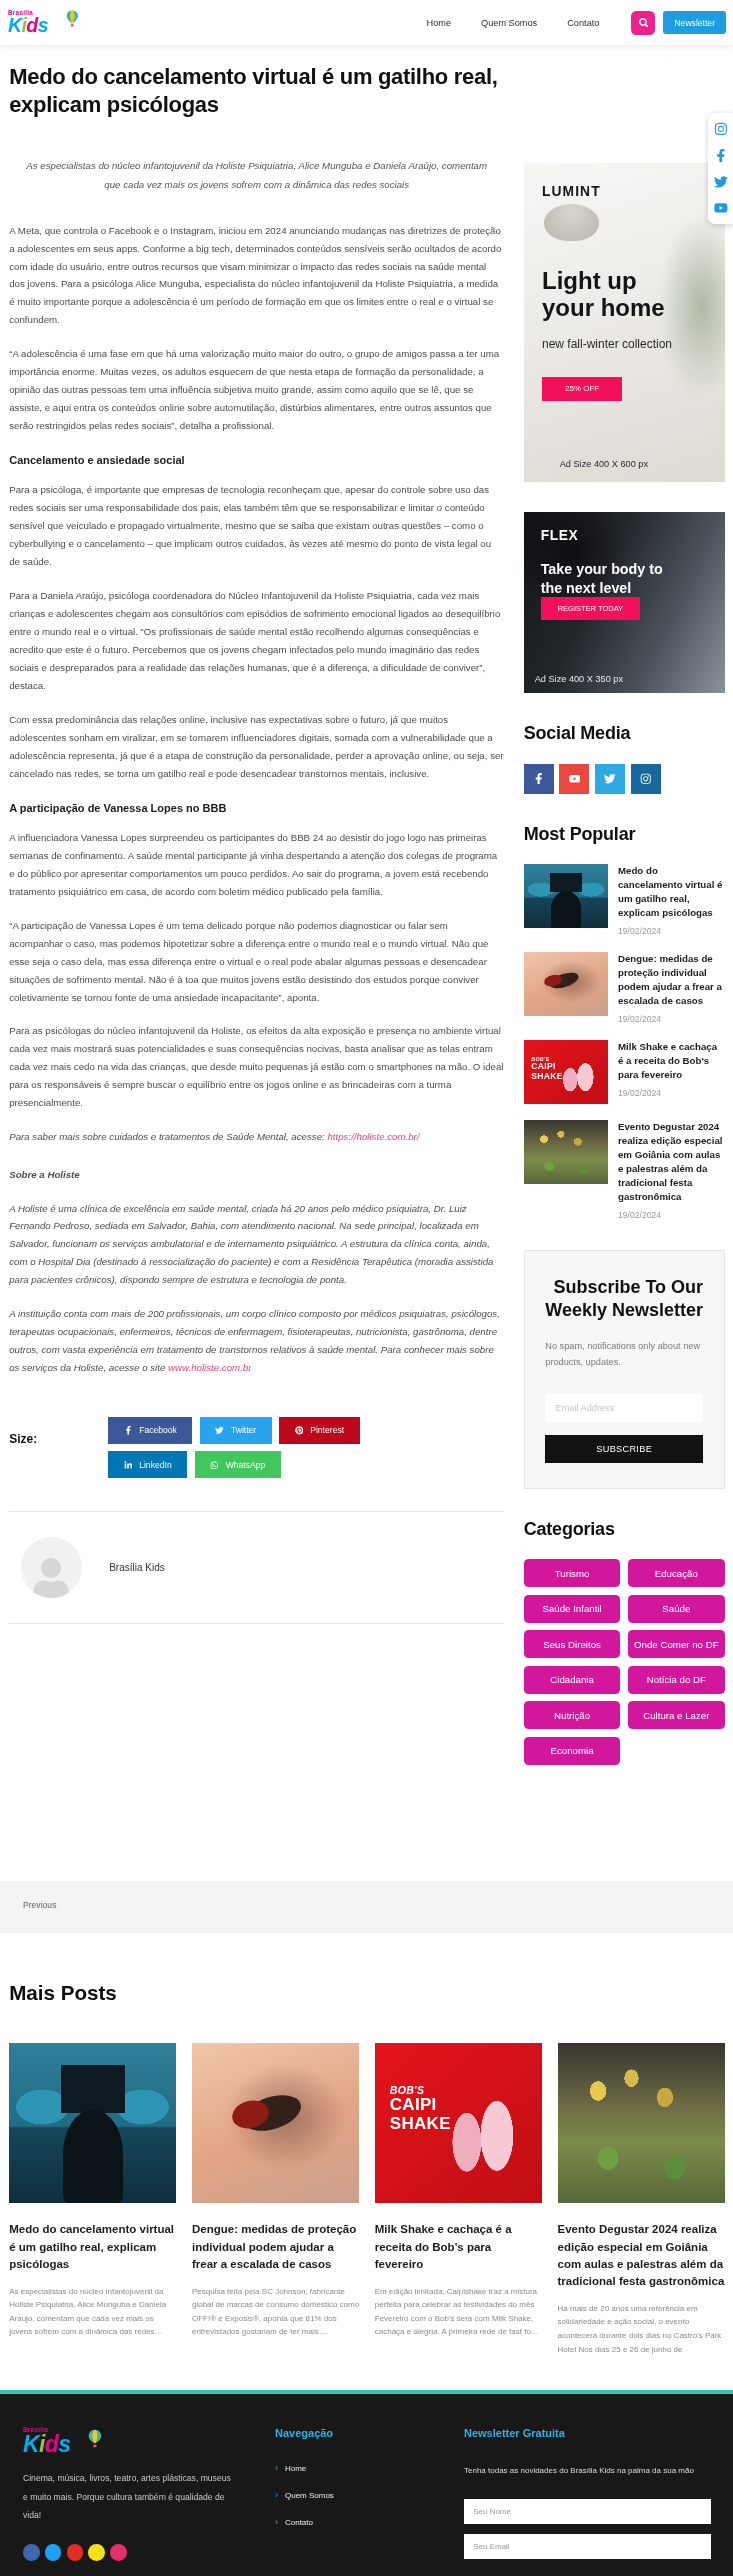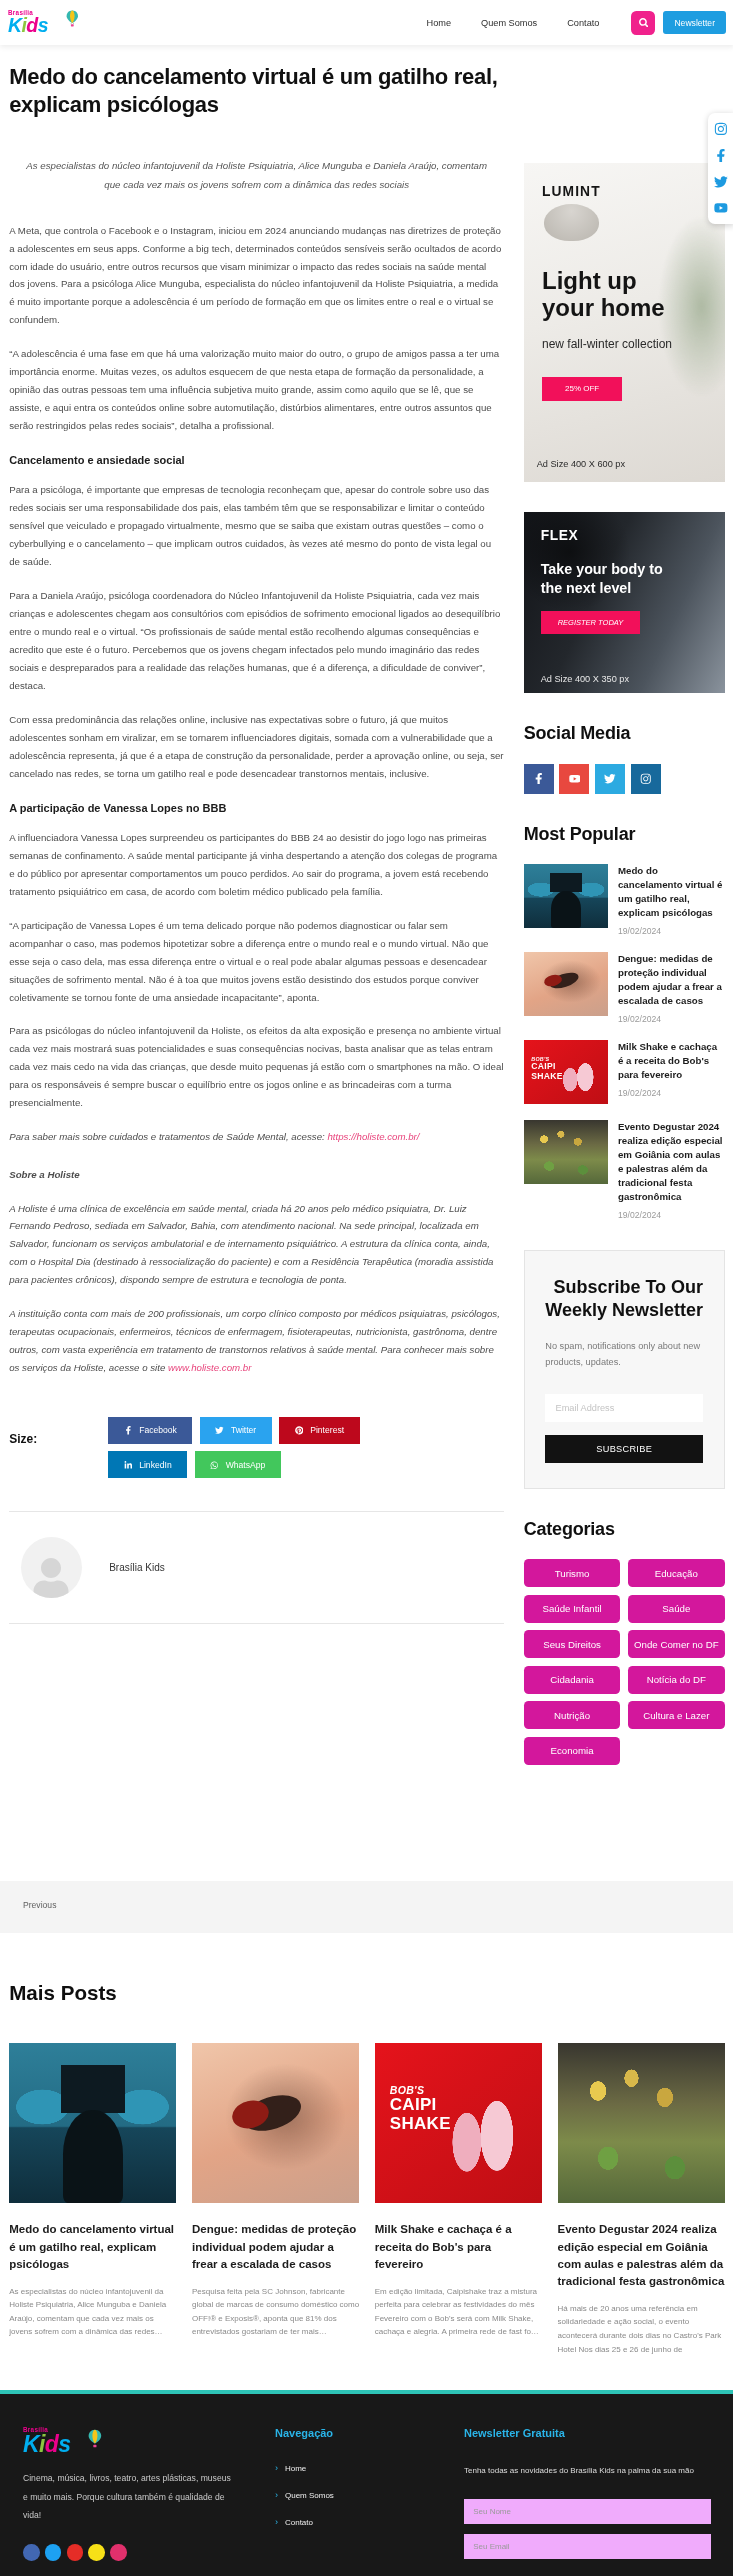--- a/index.html
+++ b/index.html
@@ -72,32 +72,32 @@
     background:linear-gradient(165deg,#f7f6f4 0%,#edebe7 45%,#ddd9d3 100%); overflow:hidden; }
   .ad-lumint::before { content:""; position:absolute; left:20.6px; top:41px; width:55px; height:37px;
     background:radial-gradient(circle at 50% 20%, #d8d5d0, #b9b5ae); border-radius:50% 50% 46% 46%; }
   .ad-lumint::after { content:""; position:absolute; right:-34px; top:23px; width:115px; height:241px;
     background:radial-gradient(closest-side,#9fae93cc,#9fae9300 75%); filter:blur(1.1px); }
   .ad-lumint .ad-brand { font-size:13.8px; font-weight:800; letter-spacing:1.1px; color:#151515; position:relative; z-index:2; }
   .ad-lumint .ad-big { font-size:24px; line-height:1.15; font-weight:800; color:#141414; margin-top:68px; position:relative; z-index:2; }
   .ad-lumint .ad-sub { font-size:12px; color:#2a2a2a; margin-top:15px; position:relative; z-index:2; }
   .ad-lumint .ad-btn { display:inline-block; background:#f2105a; color:#fff; font-size:8px;
     padding:7.5px 23px; margin-top:26px; position:relative; z-index:2; }
-  .ad-size-note { position:absolute; left:13px; bottom:12.6px; font-size:9.2px; color:#2b2b2b; z-index:2; }
+  .ad-size-note { position:absolute; left:36px; bottom:12.6px; font-size:9.2px; color:#2b2b2b; z-index:2; }
 
   
   .ad-flex { position:relative; height:181px; margin-top:23px; padding:16px 17px; overflow:hidden;
     background:linear-gradient(115deg,#121418 0%,#23272c 38%,#4c545d 70%,#8a939d 100%); color:#fff; }
   .ad-flex::before { content:""; position:absolute; left:-40px; top:-46px; width:172px; height:172px;
     background:radial-gradient(closest-side,#00000088,#00000000 70%); }
   .ad-flex .ad-brand { font-size:13.8px; font-weight:800; letter-spacing:0.6px; position:relative; }
   .ad-flex .ad-big { font-size:14.3px; font-weight:800; line-height:1.3; margin-top:17px; position:relative; }
   .ad-flex .ad-btn { display:inline-block; background:#f2105a; color:#fff; font-size:7.5px;
-    padding:6.9px 17px; margin-top:14px; position:relative;font-style:italic; }
-  .ad-flex .ad-size-note { color:#e8e8e8; bottom:9.2px; left:17px; }
+    padding:6.9px 17px; margin-top:0; position:relative; }
+  .ad-flex .ad-size-note { color:#e8e8e8; bottom:9.2px; left:11px; }
 
   
   .social-squares { display:flex; gap:5.7px; }
   .sq { width:30px; height:30px; display:flex; align-items:center; justify-content:center; }
   .sq svg { width:11.5px; height:11.5px; fill:#fff; }
   .sq-fb{background:#3b5998}.sq-yt{background:#e8483f}.sq-tw{background:#2caae1}.sq-ig{background:#17699c}
 
   
   .mp-item { display:flex; gap:10.3px; margin-bottom:16px; }
   .mp-thumb { width:84px; height:64px; flex:0 0 84px; position:relative; overflow:hidden; }
@@ -172,21 +172,21 @@
   .footer-cols { display:flex; gap:40px; }
   .f-col1 { width:212px; }
   .f-col2 { width:149px; }
   .f-col3 { flex:1; }
   .f-logo .brand-main { font-size:23px; }
   .f-about { font-size:8.6px; line-height:2.15; color:#c9c9c9; margin-top:13px; }
   .f-heading { color:#2ab4e8; font-size:11px; font-weight:bold; margin-bottom:24px; }
   .f-nav-item { display:flex; align-items:center; gap:6.9px; font-size:8px; color:#eee; margin-bottom:17px; }
   .f-nav-item .chev { color:#2ab4e8; font-size:9.2px; }
   .f-news-text { font-size:8px; line-height:2.1; color:#ddd; margin-bottom:19.5px; }
-  .f-input { width:100%; height:25px; background:#f0abfc; border:none; padding:0 9.2px; font-size:8px;
+  .f-input { width:100%; height:25px; background:#ffffff; border:none; padding:0 9.2px; font-size:8px;
     color:#555; margin-bottom:9.2px; font-family:inherit; }
   .f-input::placeholder { color:#9a9a9a; }
   .f-social { display:flex; gap:5.2px; margin-top:19.5px; }
   .f-social .fso { width:16.6px; height:16.6px; border-radius:50%; display:flex; align-items:center; justify-content:center; }
   .fso-fb{background:#4267b2}.fso-tw{background:#1da1f2}.fso-yt{background:#e52d27}
   .fso-sc{background:#f7e017}.fso-ig{background:#e1306c}
 </style>
 </head>
 <body>
 

